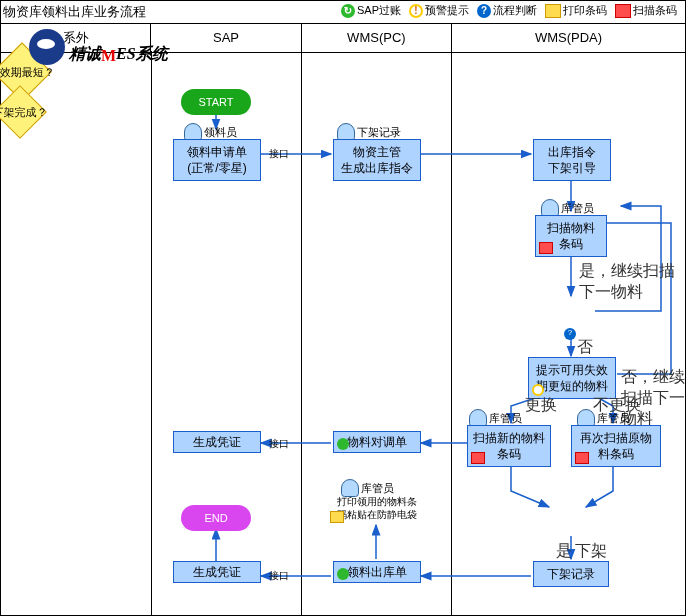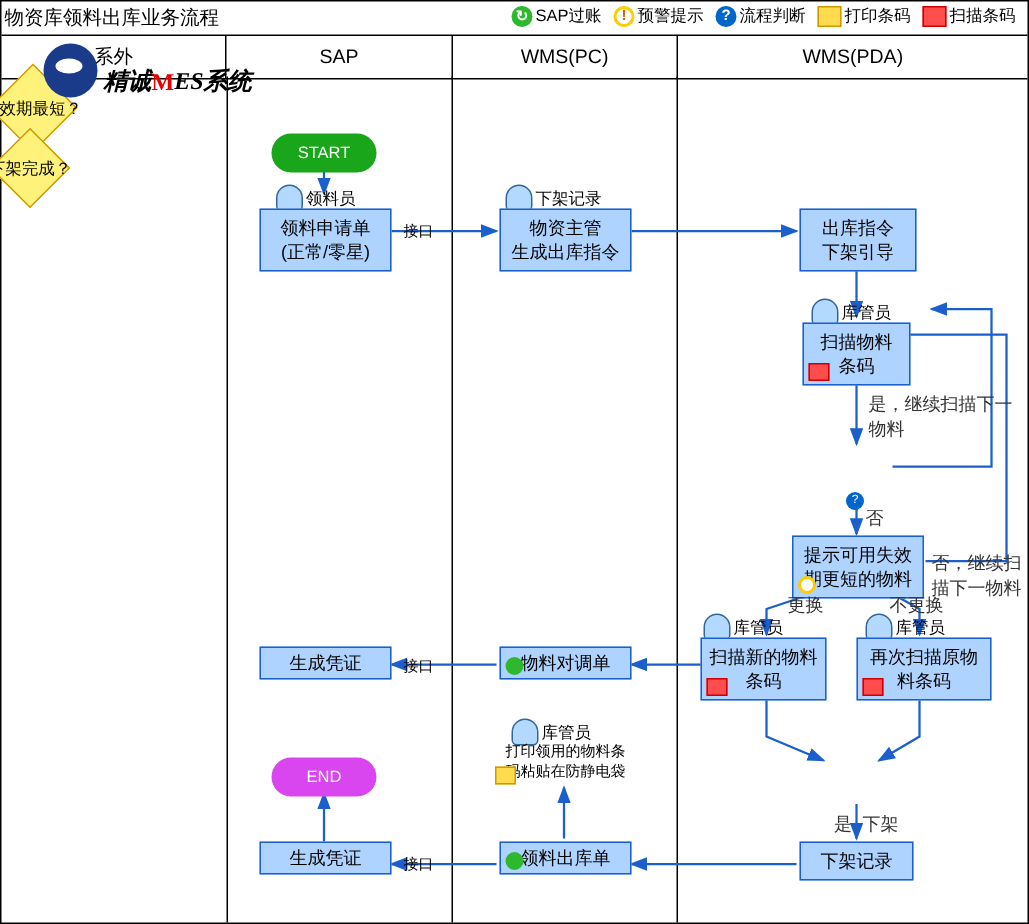--- a/index.html
+++ b/index.html
@@ -26,21 +26,21 @@
 .start{background:#1aa61a}
 .end{background:#d946ef}
 .process{background:#afd3ff;border:1px solid #1a5fcc;padding:4px;font-size:12px;line-height:1.35}
 .decision{background:#fff27a;border:1px solid #cc9900;transform:rotate(45deg);display:flex;align-items:center;justify-content:center}
 .decision span{transform:rotate(-45deg);font-size:11px;white-space:nowrap}
 .actor{position:absolute;display:flex;align-items:center;font-size:11px}
 .actor-icon{width:16px;height:16px;background:#b3d9ff;border:1px solid #336699;border-radius:50% 50% 20% 20%;margin-right:2px}
 .badge{width:12px;height:12px;border-radius:50%;position:absolute}
 .badge-print{width:12px;height:10px;background:#ffdb4d;border:1px solid #cc9900;position:absolute}
 .badge-scan{width:12px;height:10px;background:#ff4d4d;border:1px solid #cc0000;position:absolute}
-.anno{position:absolute;font-size:12px;color:#333}
+.anno{position:absolute;font-size:16px;color:#333}
 .iface{position:absolute;font-size:10px}
 .logo{position:absolute;top:28px;left:28px;display:flex;align-items:flex-end;font-size:16px;font-weight:bold;font-style:italic;color:#000;font-family:Liberation Serif, serif;z-index:5}
 .logo-icon{width:36px;height:36px;background:#1a3a8a;border-radius:50%;margin-right:4px;position:relative}
 .logo-icon:after{content:"";position:absolute;left:8px;top:10px;width:18px;height:10px;background:#fff;border-radius:50%}
 .logo .m{color:#e60000;font-style:normal}
 svg.arrows{position:absolute;top:0;left:0;width:100%;height:100%;pointer-events:none}
 </style>
 </head>
 <body>
 

